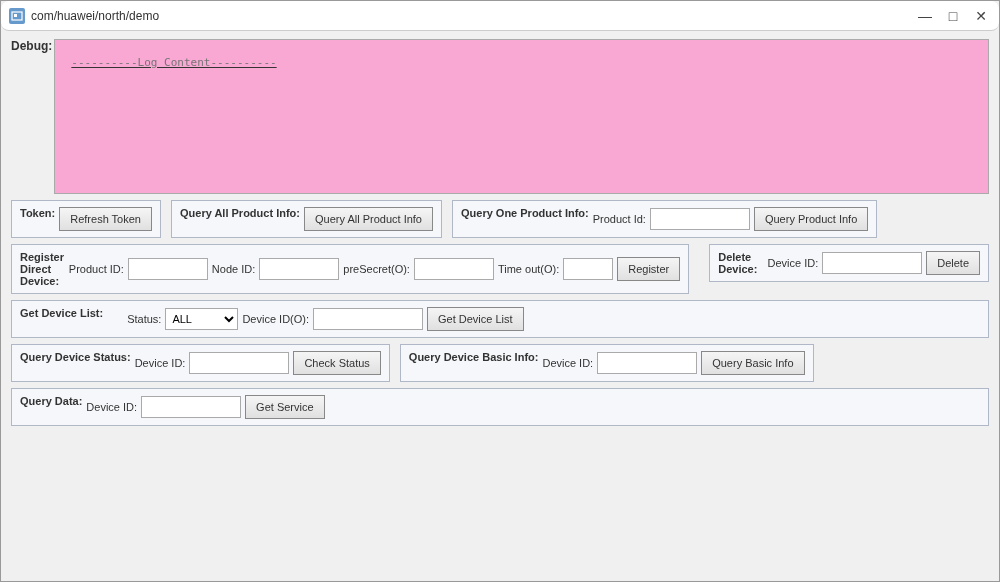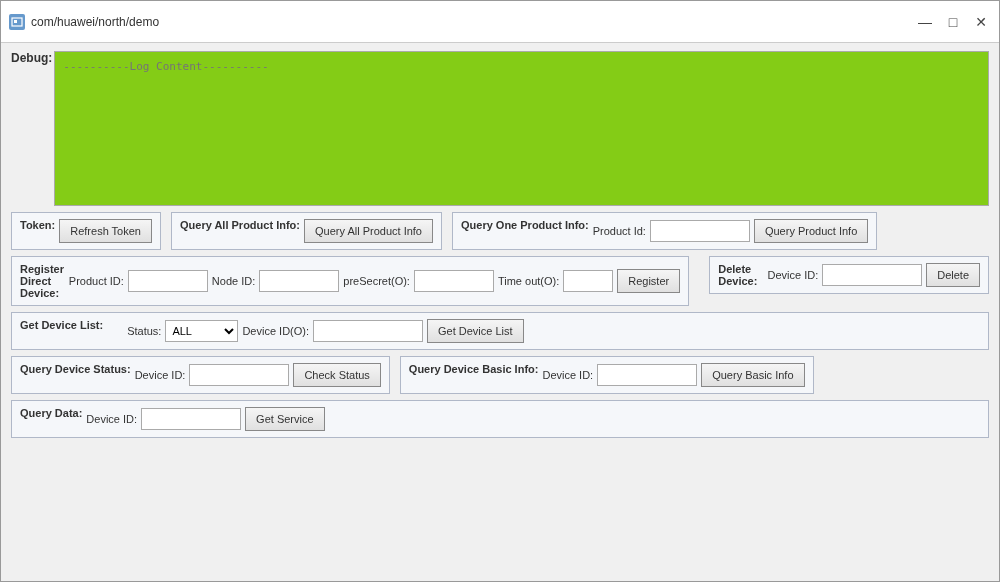--- a/index.html
+++ b/index.html
@@ -15,26 +15,27 @@
       width: 1000px;
       height: 582px;
       background: #f0f0f0;
       border: 1px solid #999;
       display: flex;
       flex-direction: column;
     }
     .titlebar {
       background: #fff;
       border-bottom: 1px solid #ccc;
-      height: 42px;
+      height: 30px;
       display: flex;
       align-items: center;
       padding: 0 8px;
       justify-content: space-between;
       flex-shrink: 0;
+      border-radius: 8px;
     }
     .titlebar-left {
       display: flex;
       align-items: center;
       gap: 6px;
     }
     .titlebar-icon {
       width: 16px;
       height: 16px;
       background: #6699cc;
@@ -82,27 +83,28 @@
     .section-label {
       font-size: 12px;
       font-weight: bold;
       color: #333;
       margin-bottom: 2px;
     }
     .log-area {
       width: 100%;
       height: 155px;
       border: 1px solid #aaa;
-      background: #84cc16;
-      padding: 8px;
+      background: #f9a8d4;
+      padding: 16px;
       font-family: monospace;
       font-size: 11px;
       color: #333;
       resize: none;
       outline: none;
+      text-decoration: underline;
     }
     .panel {
       border: 1px solid #b0b8c8;
       background: #f5f7fa;
       padding: 6px 8px;
       display: inline-flex;
       flex-direction: row;
       gap: 4px;
     }
     .panel-title {

